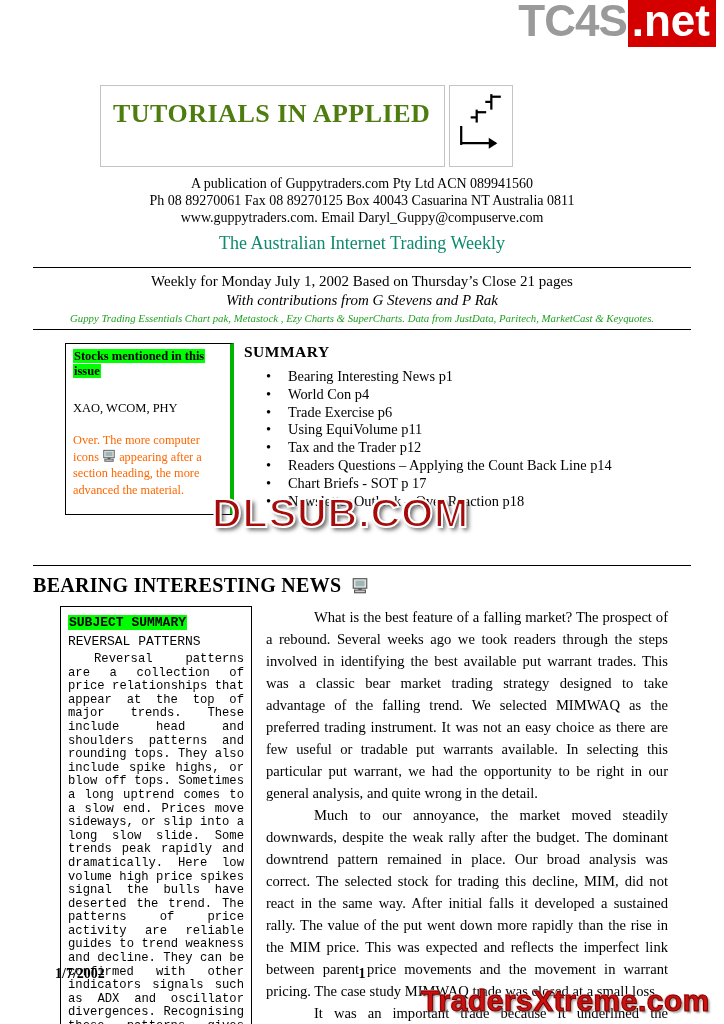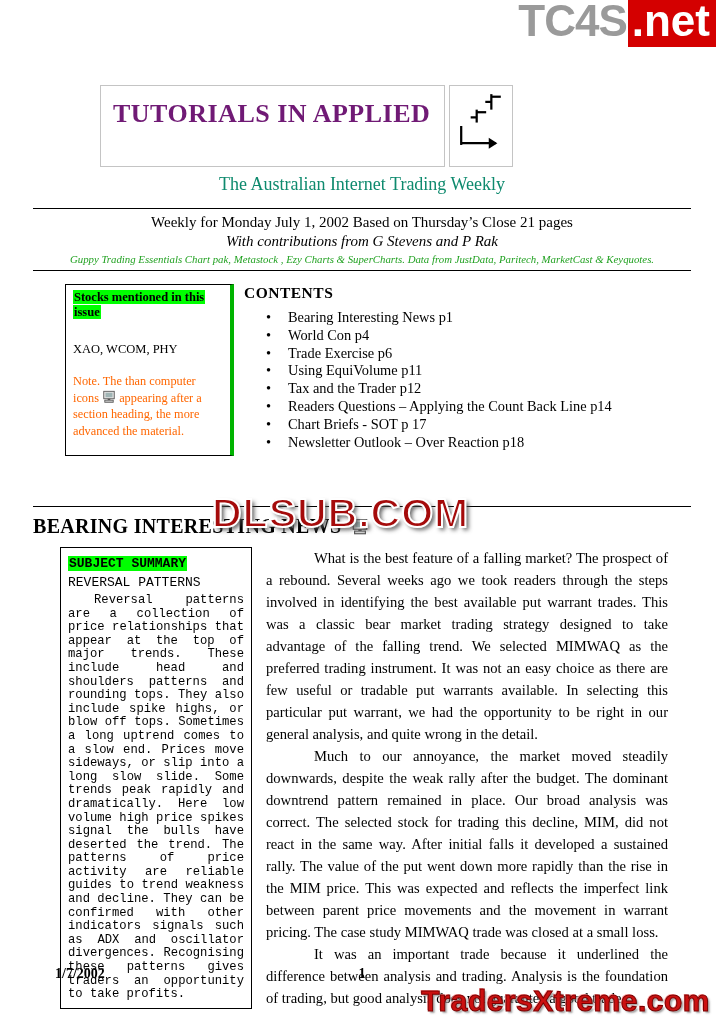--- a/index.html
+++ b/index.html
@@ -8,21 +8,21 @@
     font-family:"Liberation Serif", serif;color:#000;
   }
   
   .tc4s{position:absolute;top:-4px;right:8px;font-family:"Liberation Sans",sans-serif;
     font-weight:bold;font-size:44px;letter-spacing:-1px;color:#9a9a9a;z-index:5;}
   .tc4s .net{background:#d40000;color:#fff;padding:0 6px 2px 4px;margin-left:1px;letter-spacing:0;}
   
   .masthead{padding-top:85px;}
   .title-row{display:flex;align-items:stretch;margin-left:100px;width:394px;}
   .title-box{border:1px solid #c4c4c4;padding:8px 14px 8px 12px;flex:1;}
-  .title-line{color:#701a75;font-weight:bold;font-size:26px;line-height:40px;letter-spacing:.5px;white-space:nowrap;}
+  .title-line{color:#4d7c0f;font-weight:bold;font-size:26px;line-height:40px;letter-spacing:.5px;white-space:nowrap;}
   .logo-box{border:1px solid #c4c4c4;width:72px;margin-left:4px;display:flex;align-items:center;justify-content:center;background:#fff;}
   .pub-lines{text-align:center;margin-top:8px;font-size:14px;line-height:17px;}
   .subtitle{text-align:center;margin-top:7px;color:#0e8a6e;font-size:18px;}
   .rule{border-top:1px solid #000;margin:0 33px;}
   .rule1{margin-top:13px;}
   .issue{ text-align:center;margin-top:5px;}
   .issue-l1{font-size:15px;}
   .issue-l2{font-size:15px;font-style:italic;margin-top:2px;}
   .issue-l3{font-size:10.8px;font-style:italic;color:#21a121;margin-top:3px;}
   .rule2{margin-top:5px;}
@@ -87,50 +87,55 @@
             <path d="M31 26 v15"></path>
               <path d="M31 29 h11"></path>
               <path d="M24 35 h7"></path>
             <path d="M13 45 v22"></path>
               <path d="M13 65 h40"></path>
           </g>
           <path d="M55 65 l-10 -6.5 v13 z" fill="#000"></path>
         </svg>
       </div>
     </div>
+    <div class="pub-lines">
+      <div>A publication of Guppytraders.com Pty Ltd ACN 089941560</div>
+      <div>Ph 08 89270061  Fax 08 89270125  Box 40043 Casuarina NT Australia  0811</div>
+      <div>www.guppytraders.com.  Email  Daryl_Guppy@compuserve.com</div>
+    </div>
     <div class="subtitle">The Australian Internet Trading Weekly</div>
   </div>
 
   <div class="rule rule1"></div>
 
   <div class="issue">
     <div class="issue-l1">Weekly for Monday July 1, 2002 Based on Thursday’s Close 21 pages</div>
     <div class="issue-l2">With contributions from G Stevens and P Rak</div>
     <div class="issue-l3">Guppy Trading Essentials Chart pak, Metastock , Ezy Charts &amp; SuperCharts. Data from JustData, Paritech, MarketCast &amp; Keyquotes.</div>
   </div>
 
   <div class="rule rule2"></div>
 
   <div class="toc-row">
     <div class="stocks-box">
       <span class="hl stocks-title">Stocks mentioned in this issue</span>
       <div class="stocks-list">XAO, WCOM, PHY</div>
       <div class="stocks-note">
-        <span>Note. The than computer icons</span>
+        <span>Over. The more computer icons</span>
         <svg class="cicon" width="14" height="14" viewBox="0 0 16 16">
           <rect x="2" y="1.5" width="12" height="8.5" fill="#e0e0e0" stroke="#555" stroke-width="1"></rect>
           <rect x="4" y="3.2" width="8" height="5" fill="#9fb4b4"></rect>
           <rect x="6.5" y="10" width="3" height="1.6" fill="#555"></rect>
           <rect x="3.2" y="11.6" width="9.6" height="2.4" fill="#cfcfcf" stroke="#555" stroke-width="1"></rect>
         </svg>
         <span>appearing after a section heading, the more advanced the material.</span>
       </div>
     </div>
     <div class="contents">
-      <div class="contents-heading">CONTENTS</div>
+      <div class="contents-heading">SUMMARY</div>
       <ul class="contents-list">
         <li>
             <span class="bullet">•</span>
             <span>Bearing Interesting News p1</span>
           </li>
         <li>
             <span class="bullet">•</span>
             <span>World Con p4</span>
           </li>
         <li>

